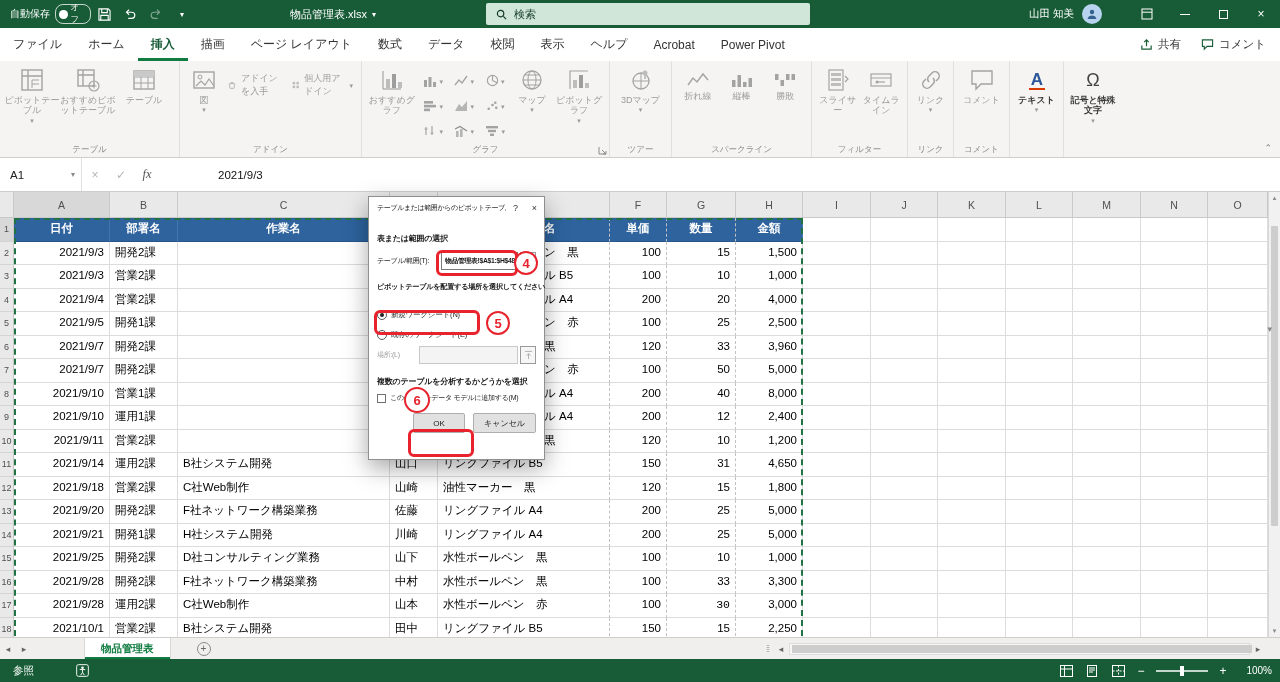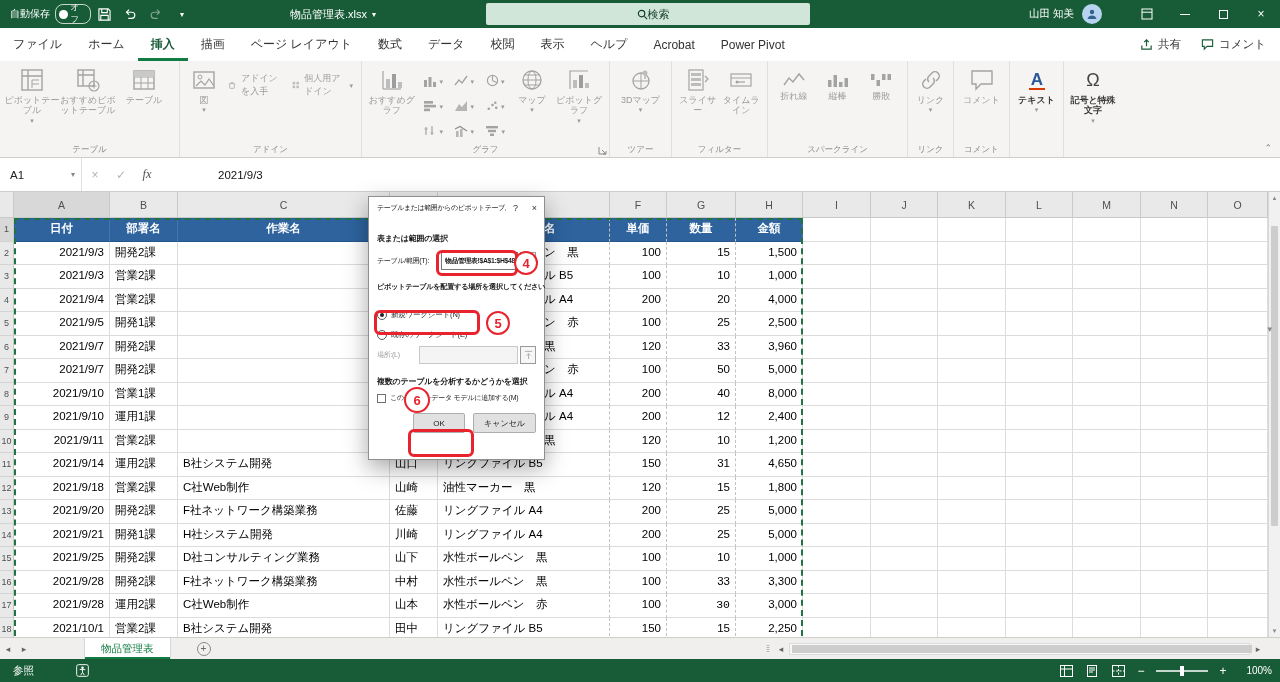--- a/index.html
+++ b/index.html
@@ -13,21 +13,21 @@
   .tb-toggle { width:36px; height:20px; border:1px solid rgba(255,255,255,.75); border-radius:8px;
     display:flex; align-items:center; padding:1px 3px; gap:3px; }
   .tb-knob { width:9px; height:9px; border-radius:50%; background:#fff; }
   .tb-toggle span { font-size:8.5px; }
   .tb-ic { width:26px; height:28px; display:flex; align-items:center; justify-content:center; }
   .tb-ic svg { display:block; }
   .dim { opacity:.45; }
   .tb-doc { margin-left:95px; display:flex; align-items:center; gap:5px; font-size:11px; white-space:nowrap; }
   .caret-w { font-size:8px; color:#fff; }
   .searchbox { position:absolute; left:486px; top:3px; width:324px; height:22px; background:#cfe6d9;
-    border-radius:2px; display:flex; align-items:center; padding-left:10px; color:#143a26; font-size:11px;justify-content:center; }
+    border-radius:2px; display:flex; align-items:center; gap:7px; padding-left:10px; color:#143a26; font-size:11px; }
   .tb-right { position:absolute; right:0; top:0; height:28px; display:flex; align-items:center; }
   .tb-user { font-size:10.5px; margin-right:8px; white-space:nowrap; }
   .avatar { width:20px; height:20px; border-radius:50%; background:#b7d3ef; display:flex;
     align-items:center; justify-content:center; margin-right:26px; }
   .winbtn { width:38px; height:28px; display:flex; align-items:center; justify-content:center; font-size:12px; }
   .minbar { width:10px; height:1px; background:#fff; }
   .maxbox { width:9px; height:9px; border:1px solid #fff; }
 
   
   .tabstrip { position:absolute; top:28px; left:0; width:1280px; height:33px; background:#fff;
@@ -127,21 +127,21 @@
   
   .redbox { position:absolute; border:3px solid #e8232d; border-radius:6px; z-index:65; pointer-events:none; }
   .badge { position:absolute; width:24px; height:24px; border:2.5px solid #e8232d; border-radius:50%;
     background:#fff; color:#e8232d; font-weight:bold; font-size:13px; display:flex;
     align-items:center; justify-content:center; z-index:70; }
 
   
   .tabbar { position:absolute; top:637px; left:0; width:1280px; height:22px; background:#f0efee;
     border-top:1px solid #d0cecb; display:flex; align-items:center; z-index:16; }
   .tnav { width:16px; text-align:center; font-size:9px; color:#666; }
-  .sheettab { margin-left:52px; background:#fff; color:#107c41; font-weight:normal; font-size:10.5px;
+  .sheettab { margin-left:52px; background:#fff; color:#107c41; font-weight:bold; font-size:10.5px;
     padding:0 16px; height:100%; display:flex; align-items:center; border-left:1px solid #d8d8d8;
     border-right:1px solid #d8d8d8; box-shadow:inset 0 -2px 0 #107c41; }
   .addsheet { width:14px; height:14px; border:1px solid #8a8a8a; border-radius:50%; margin-left:26px;
     display:flex; align-items:center; justify-content:center; font-size:10px; color:#666; line-height:1; }
   .hscroll { position:absolute; right:14px; top:3px; width:500px; height:16px; display:flex; align-items:center; }
   .htrack { flex:1; height:12px; background:#f7f7f7; border:1px solid #dcdcdc; position:relative; }
   .hthumb { position:absolute; left:2px; top:1px; bottom:1px; width:460px; background:#cdcdcd; }
   .grip { font-size:9px; color:#999; margin-right:4px; letter-spacing:-1px; }
 
   
@@ -430,20 +430,48 @@
           <path d="M4 13h16M12 5v16" stroke="#a3a3a3"></path>
           <circle cx="16" cy="5" r="2.5" fill="#bdbdbd"></circle>
           <path d="M16 7.5L16 11" stroke="#a3a3a3" stroke-width="1.2"></path>
         </svg>
       <span class="blabel">3Dマップ</span>
       <span class="caret-g">▾</span>
     </div>
     <div class="glabel">ツアー</div>
   </div>
 
+  <div class="rgroup" style="width:140px">
+    <div class="sparkbtn dis">
+      <svg width="22" height="16" viewBox="0 0 22 16">
+          <path d="M1 13l5-7 4 4 6-8 5 6" fill="none" stroke="#a3a3a3" stroke-width="1.4"></path>
+        </svg>
+      <span class="blabel">折れ線</span>
+    </div>
+    <div class="sparkbtn dis">
+      <svg width="22" height="16" viewBox="0 0 22 16">
+          <rect x="1" y="8" width="3.5" height="7" fill="#a3a3a3"></rect>
+          <rect x="6.5" y="3" width="3.5" height="12" fill="#a3a3a3"></rect>
+          <rect x="12" y="10" width="3.5" height="5" fill="#a3a3a3"></rect>
+          <rect x="17.5" y="6" width="3.5" height="9" fill="#a3a3a3"></rect>
+        </svg>
+      <span class="blabel">縦棒</span>
+    </div>
+    <div class="sparkbtn dis">
+      <svg width="22" height="16" viewBox="0 0 22 16">
+          <rect x="1" y="2" width="3.5" height="6" fill="#a3a3a3"></rect>
+          <rect x="6.5" y="8" width="3.5" height="6" fill="#a3a3a3"></rect>
+          <rect x="12" y="2" width="3.5" height="6" fill="#a3a3a3"></rect>
+          <rect x="17.5" y="2" width="3.5" height="6" fill="#a3a3a3"></rect>
+        </svg>
+      <span class="blabel">勝敗</span>
+    </div>
+    <div class="glabel">スパークライン</div>
+  </div>
+
   <div class="rgroup" style="width:96px">
     <div class="bigbtn dis" style="width:46px">
       <svg width="22" height="24" viewBox="0 0 22 24">
           <rect x="2" y="2" width="14" height="20" fill="none" stroke="#a3a3a3" stroke-width="1.2"></rect>
           <rect x="4" y="5" width="10" height="3" fill="#bdbdbd"></rect>
           <rect x="4" y="10" width="10" height="3" fill="#bdbdbd"></rect>
           <rect x="4" y="15" width="10" height="3" fill="#bdbdbd"></rect>
           <path d="M18 8l3 3-3 3" fill="none" stroke="#a3a3a3" stroke-width="1.2"></path>
         </svg>
       <span class="blabel">スライサー</span>
@@ -451,48 +479,20 @@
     <div class="bigbtn dis" style="width:46px">
       <svg width="24" height="24" viewBox="0 0 24 24">
           <rect x="2" y="6" width="20" height="12" fill="none" stroke="#a3a3a3" stroke-width="1.2"></rect>
           <path d="M2 10h20" stroke="#a3a3a3"></path>
           <circle cx="8" cy="14" r="1.5" fill="#a3a3a3"></circle>
           <path d="M8 14h8" stroke="#a3a3a3" stroke-width="1.2"></path>
         </svg>
       <span class="blabel">タイムライン</span>
     </div>
     <div class="glabel">フィルター</div>
-  </div>
-
-  <div class="rgroup" style="width:140px">
-    <div class="sparkbtn dis">
-      <svg width="22" height="16" viewBox="0 0 22 16">
-          <path d="M1 13l5-7 4 4 6-8 5 6" fill="none" stroke="#a3a3a3" stroke-width="1.4"></path>
-        </svg>
-      <span class="blabel">折れ線</span>
-    </div>
-    <div class="sparkbtn dis">
-      <svg width="22" height="16" viewBox="0 0 22 16">
-          <rect x="1" y="8" width="3.5" height="7" fill="#a3a3a3"></rect>
-          <rect x="6.5" y="3" width="3.5" height="12" fill="#a3a3a3"></rect>
-          <rect x="12" y="10" width="3.5" height="5" fill="#a3a3a3"></rect>
-          <rect x="17.5" y="6" width="3.5" height="9" fill="#a3a3a3"></rect>
-        </svg>
-      <span class="blabel">縦棒</span>
-    </div>
-    <div class="sparkbtn dis">
-      <svg width="22" height="16" viewBox="0 0 22 16">
-          <rect x="1" y="2" width="3.5" height="6" fill="#a3a3a3"></rect>
-          <rect x="6.5" y="8" width="3.5" height="6" fill="#a3a3a3"></rect>
-          <rect x="12" y="2" width="3.5" height="6" fill="#a3a3a3"></rect>
-          <rect x="17.5" y="2" width="3.5" height="6" fill="#a3a3a3"></rect>
-        </svg>
-      <span class="blabel">勝敗</span>
-    </div>
-    <div class="glabel">スパークライン</div>
   </div>
 
   <div class="rgroup" style="width:46px">
     <div class="bigbtn dis" style="width:38px">
       <svg width="24" height="24" viewBox="0 0 24 24">
           <path d="M10 14a4 4 0 0 1 0-6l3-3a4 4 0 0 1 6 6l-2 2" fill="none" stroke="#a3a3a3" stroke-width="1.5"></path>
           <path d="M14 10a4 4 0 0 1 0 6l-3 3a4 4 0 0 1-6-6l2-2" fill="none" stroke="#a3a3a3" stroke-width="1.5"></path>
         </svg>
       <span class="blabel">リンク</span>
       <span class="caret-g">▾</span>

